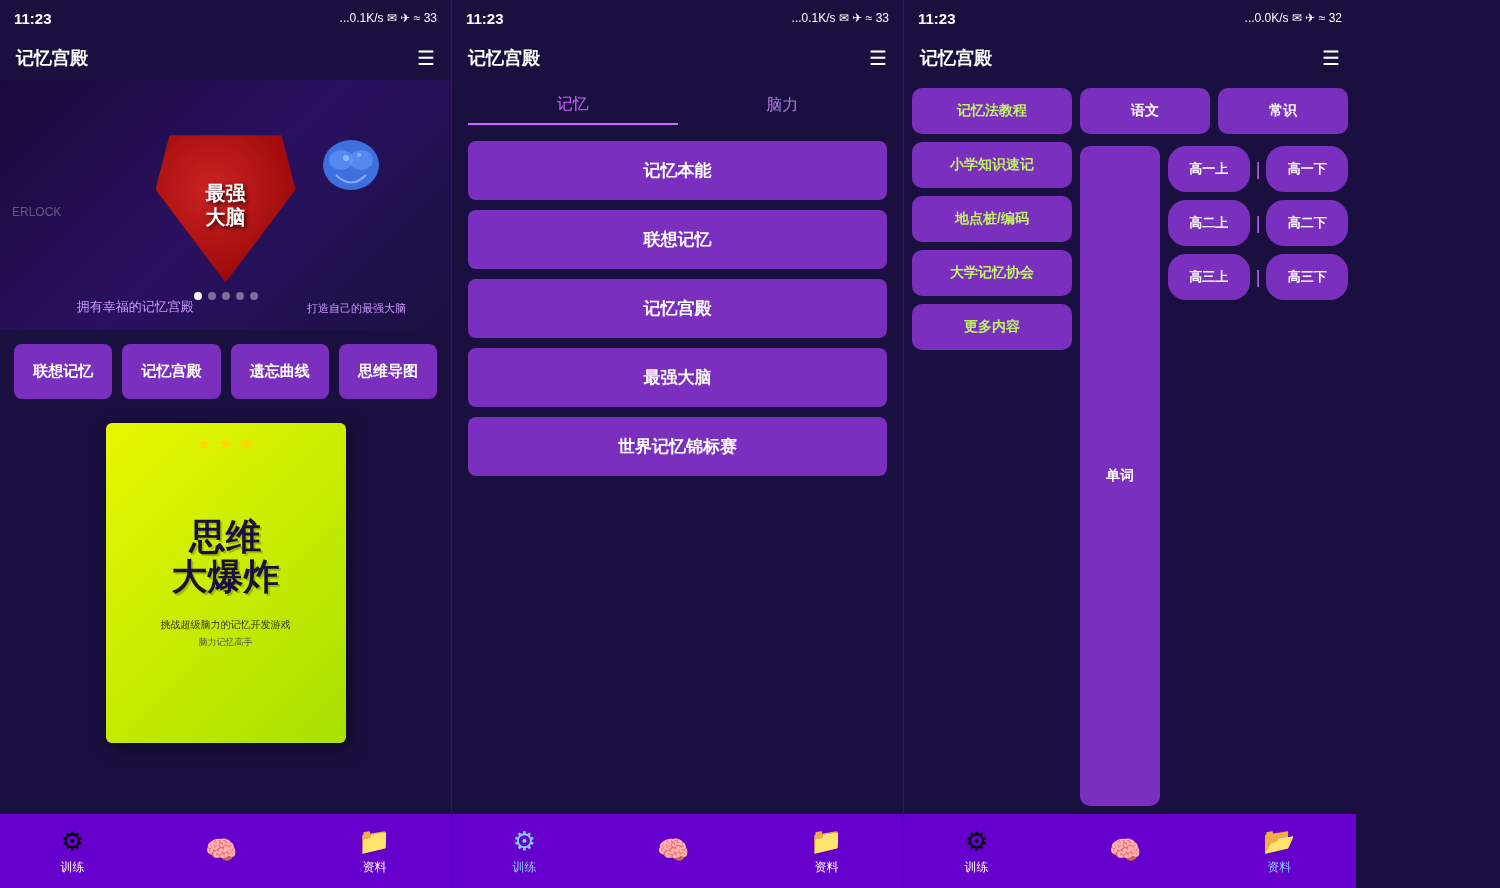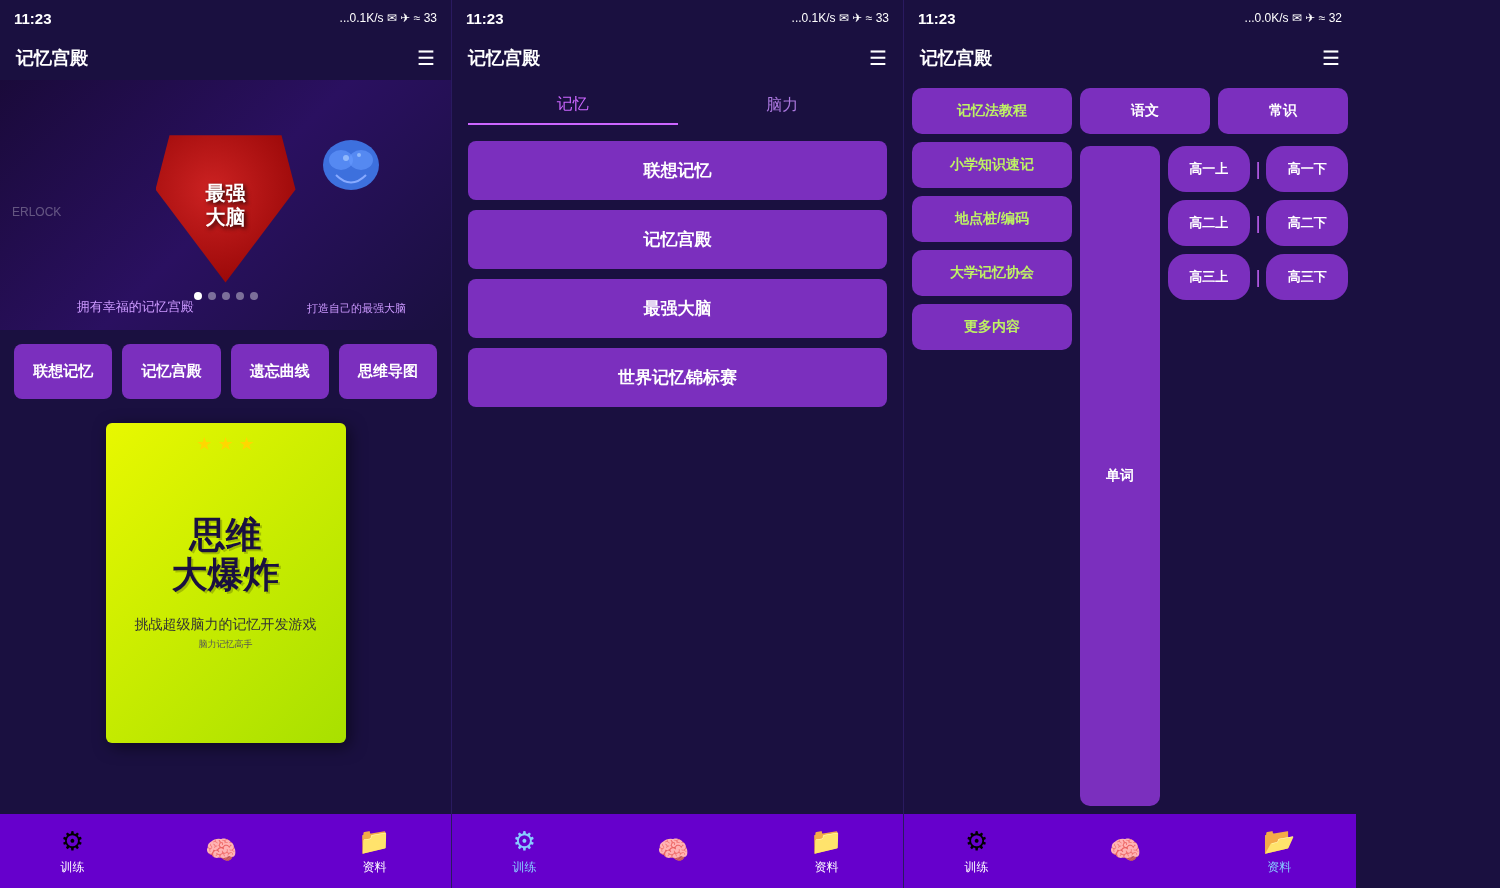--- a/index.html
+++ b/index.html
@@ -186,21 +186,21 @@
     }
     .book-title-main {
       font-size: 36px;
       font-weight: 900;
       color: #1a1040;
       text-align: center;
       line-height: 1.1;
       text-shadow: 2px 2px 0 rgba(0,0,0,0.2);
     }
     .book-subtitle {
-      font-size: 14px;
+      font-size: 10px;
       color: #333;
       text-align: center;
       margin-top: 21px;
       padding: 0 10px;
     }
     .book-stars {
       position: absolute;
       top: 10px;
       font-size: 18px;
       color: #ffd700;
@@ -438,20 +438,21 @@
     <span class="app-title">记忆宫殿</span>
     <span class="header-icon">☰</span>
   </div>
 
   <div class="panel2-tabs">
     <button class="tab-btn active">记忆</button>
     <button class="tab-btn">脑力</button>
   </div>
 
   <div class="panel2-menu">
+    <button class="menu-btn">记忆本能</button>
     <button class="menu-btn">联想记忆</button>
     <button class="menu-btn">记忆宫殿</button>
     <button class="menu-btn">最强大脑</button>
     <button class="menu-btn">世界记忆锦标赛</button>
   </div>
 
   <div class="bottom-nav">
     <div class="nav-item active">
       <span class="nav-icon">⚙</span>
       <span class="nav-label">训练</span>

